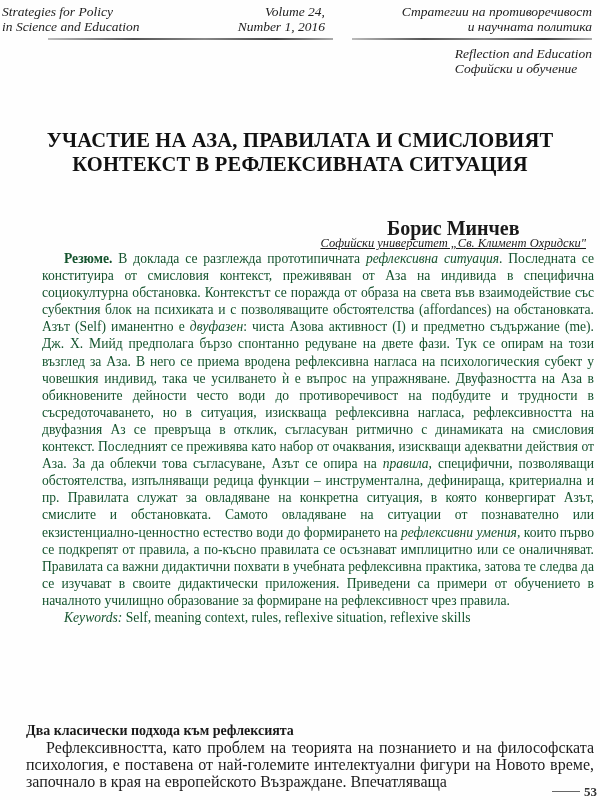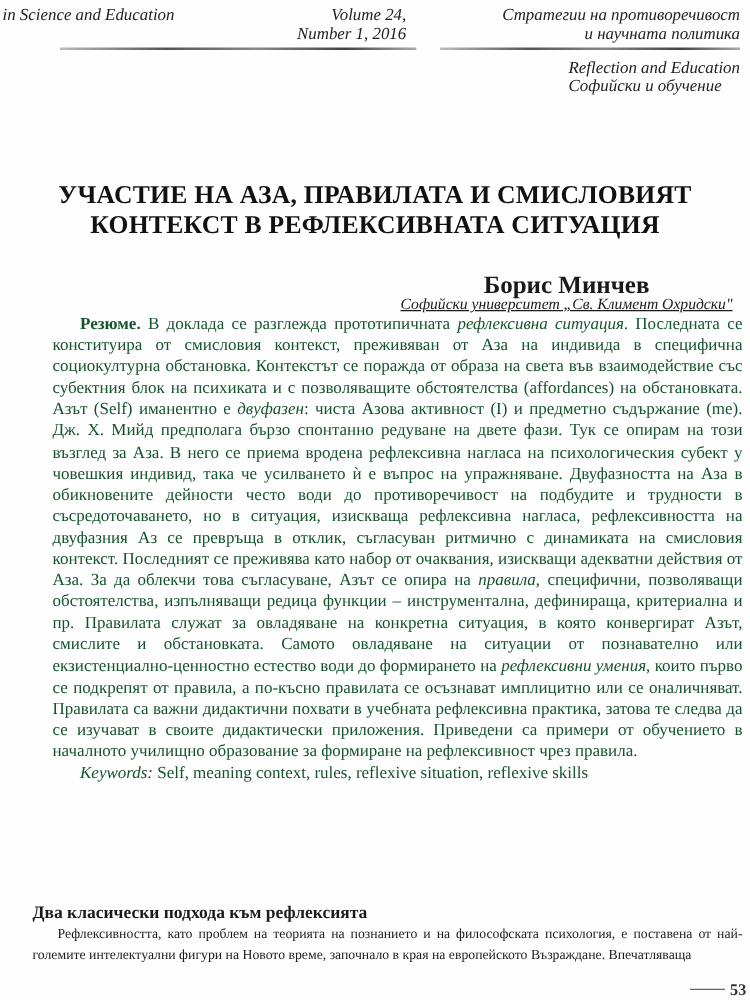--- a/index.html
+++ b/index.html
@@ -14,47 +14,48 @@
   .rule { position: absolute; top: 38px; height: 2px;
           background: linear-gradient(90deg, #bbb 0%, #555 30%, #888 55%, #444 80%, #aaa 100%); }
   .rule-left { left: 48px; width: 285px; }
   .rule-right { left: 352px; width: 240px; }
 
   .section-tag { position: absolute; right: 8px; top: 46px; 
                  font-style: italic; font-size: 13.5px; line-height: 15px; color: #222; }
 
   .title { position: absolute; left: 10px; width: 580px; top: 128px; text-align: center;
            font-family: "Liberation Serif", serif; font-weight: bold; font-size: 20.5px;
-           line-height: 24px; letter-spacing: 0.2px; color: #111; margin-top: 16px; }
+           line-height: 24px; letter-spacing: 0.2px; color: #111; }
 
   .author { position: absolute; right: 14px; top: 220px; text-align: right; }
   .author-name { font-weight: bold; font-size: 20px; line-height: 16px; text-align: center; }
   .author-aff { font-style: italic; font-size: 12.5px; line-height: 15px; text-decoration: underline; }
 
   .abstract { position: absolute; left: 42px; width: 552px; top: 250px;
               font-size: 13.6px; line-height: 17.1px; text-align: justify; color: #14532d; }
   .abstract p { margin: 0; text-indent: 22px; }
   .abstract b { font-weight: bold; }
   .abstract i { font-style: italic; }
   .keywords { margin: 0; text-indent: 22px; }
 
   .section-heading { position: absolute; left: 26px; top: 723px; font-weight: bold; font-size: 14px; line-height: 16px; }
-  .body-text { position: absolute; left: 26px; width: 568px; top: 739px; font-size: 11px;
+  .body-text { position: absolute; left: 26px; width: 568px; top: 739px; font-size: 16px;
                line-height: 17.1px; text-align: justify; color: #1c1c1c; }
   .body-text p { margin: 0; text-indent: 20px; }
 
   .page-rule { position: absolute; right: 20px; top: 791px; width: 28px; height: 1px; background: #666; }
   .page-num { position: absolute; right: 3px; top: 784px; font-size: 13px; font-weight: bold; color: #333; }
 </style>
 </head>
 <body>
 
 <div class="page">
 
   <div class="hdr hdr-left">
+    <div>Strategies for Policy</div>
     <div>in Science and Education</div>
   </div>
   <div class="hdr hdr-mid">
     <div>Volume 24,</div>
     <div>Number 1, 2016</div>
   </div>
   <div class="hdr hdr-right">
     <div>Стратегии на противоречивост</div>
     <div>и научната политика</div>
   </div>

